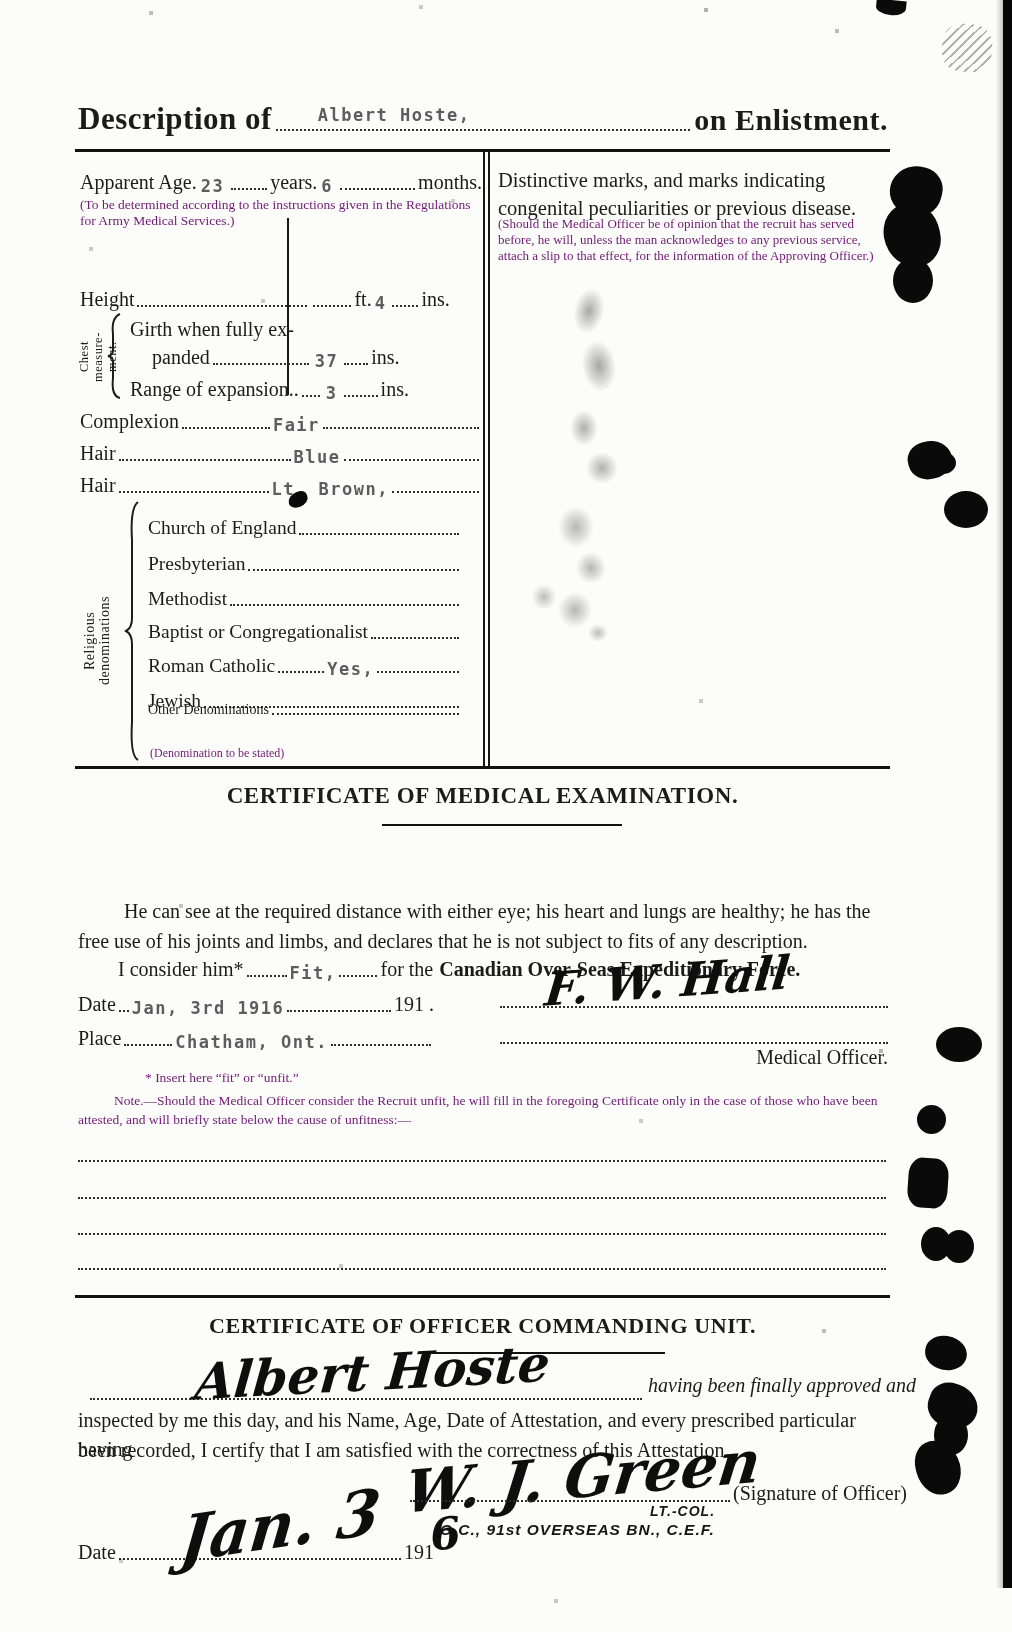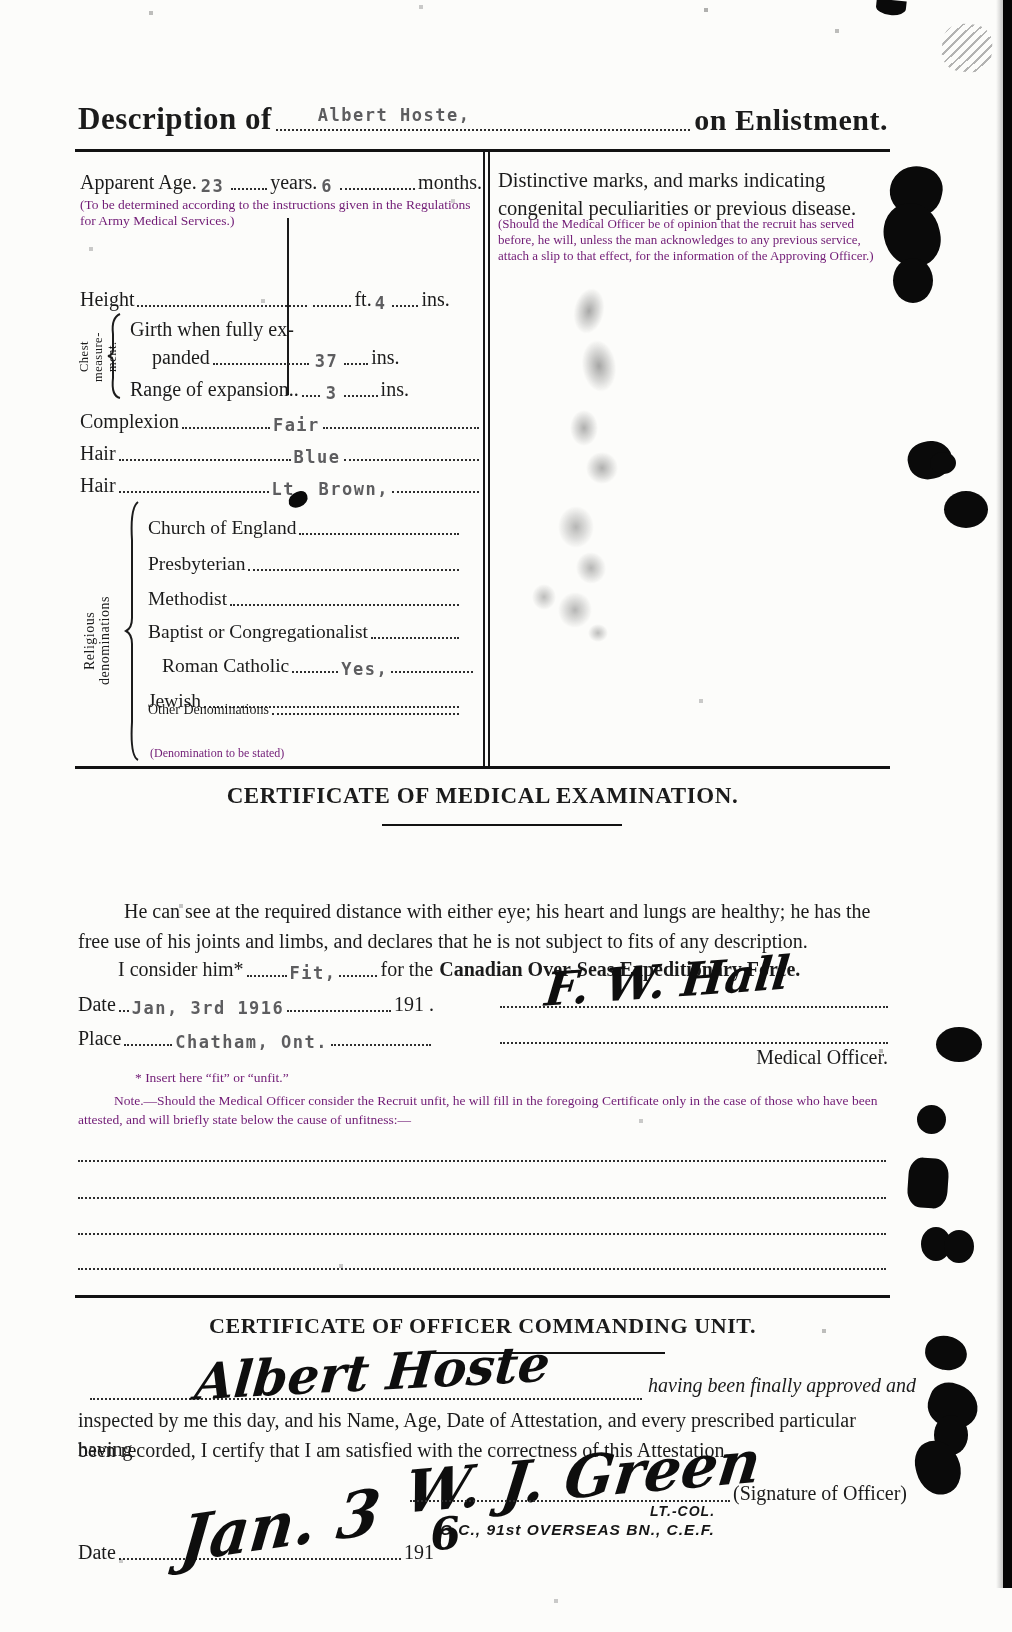--- a/index.html
+++ b/index.html
@@ -159,21 +159,21 @@
     <span class="dots fill"></span>
   </div>
   <div class="abs frow" style="top:587px; left:148px; width:314px; font-size:19.5px;">
     <span class="lbl">Methodist</span>
     <span class="dots fill"></span>
   </div>
   <div class="abs frow" style="top:620px; left:148px; width:314px; font-size:19.5px;">
     <span class="lbl">Baptist or Congregationalist</span>
     <span class="dots fill"></span>
   </div>
-  <div class="abs frow" style="top:654px; left:148px; width:314px; font-size:19.5px;margin-left:14px;">
+  <div class="abs frow" style="top:654px; left:148px; width:314px; font-size:19.5px;">
     <span class="lbl">Roman Catholic</span>
     <span class="dots" style="width:46px;"></span>
     <span class="typed">Yes,</span>
     <span class="dots fill"></span>
   </div>
   <div class="abs frow" style="top:689px; left:148px; width:314px; font-size:19.5px;">
     <span class="lbl">Jewish</span>
     <span class="dots fill"></span>
   </div>
   <div class="abs frow" style="top:702px; left:148px; width:314px; font-size:14px;">
@@ -225,21 +225,21 @@
 
   <div class="abs frow" style="top:1026px; left:78px; width:356px;">
     <span class="lbl">Place</span>
     <span class="dots" style="width:48px;"></span>
     <span class="typed">Chatham, Ont.</span>
     <span class="dots fill"></span>
   </div>
   <div class="abs dotline" style="top:1024px; left:500px; width:388px; height:18px;"></div>
   <div class="abs" style="top:1046px; left:640px; width:248px; text-align:right; font-size:20px;">Medical Officer.</div>
 
-  <div class="abs small-note" style="top:1070px; left:135px;text-align:center;">* Insert here “fit” or “unfit.”</div>
+  <div class="abs small-note" style="top:1070px; left:145px;text-align:center;">* Insert here “fit” or “unfit.”</div>
   <div class="abs small-note" style="top:1092px; left:78px; width:812px; font-size:13.5px; line-height:1.4; text-indent:36px;">Note.—Should the Medical Officer consider the Recruit unfit, he will fill in the foregoing Certificate only in the case of those who have been attested, and will briefly state below the cause of unfitness:—</div>
 
   <div class="abs dotline" style="top:1148px; left:78px; width:808px; height:12px;"></div>
   <div class="abs dotline" style="top:1185px; left:78px; width:808px; height:12px;"></div>
   <div class="abs dotline" style="top:1221px; left:78px; width:808px; height:12px;"></div>
   <div class="abs dotline" style="top:1256px; left:78px; width:808px; height:12px;"></div>
 
   <div class="abs rule" style="top:1295px; left:75px; width:815px; height:3px;"></div>
 
   <div class="abs sec-title" style="top:1313px; left:75px; width:815px; font-size:22px;">CERTIFICATE OF OFFICER COMMANDING UNIT.</div>

